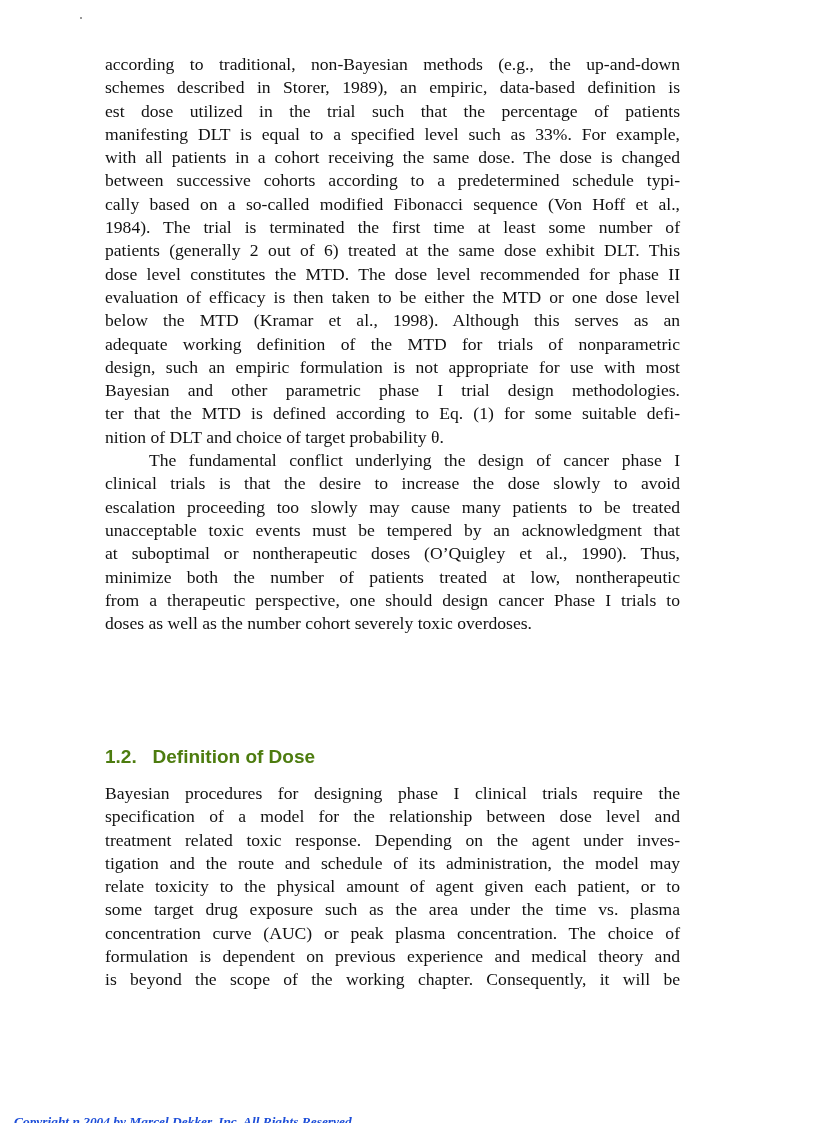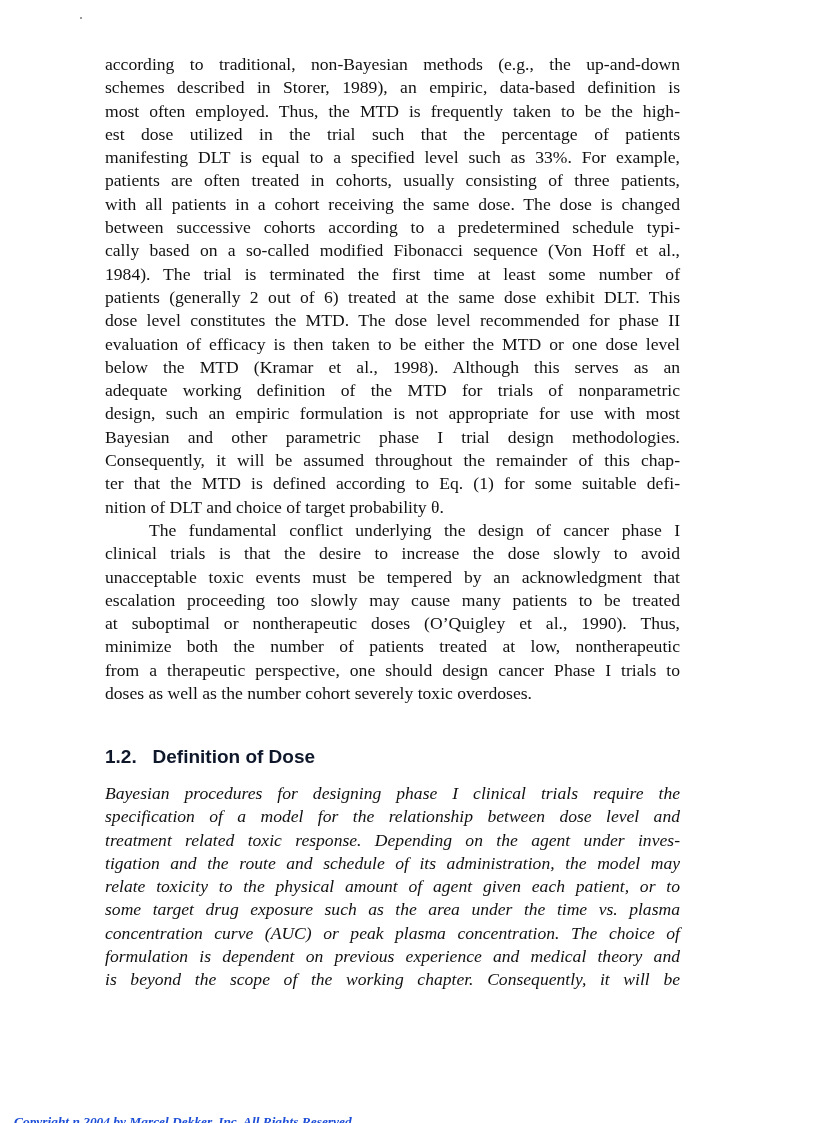--- a/index.html
+++ b/index.html
@@ -21,24 +21,24 @@
     .line.last { text-align-last: left; }
     .indent { text-indent: 44px; }
     #block1 { top: 36px; }
     #heading {
       position: absolute;
       left: 105px;
       top: 729px;
       font-family: "Liberation Sans", "DejaVu Sans", sans-serif;
       font-weight: bold;
       font-size: 19px;
-      color: #0f172a;
+      color: #4d7c0f;
       white-space: pre;
     }
-    #block2 { top: 765px; font-style: italic; }
+    #block2 { top: 765px; }
     #footer {
       position: absolute;
       left: 14px;
       top: 1097px;
       font-family: "Liberation Serif", "DejaVu Serif", serif;
       font-weight: bold;
       font-style: italic;
       font-size: 13.4px;
       color: #1d4ed8;
     }
@@ -49,44 +49,41 @@
 </head>
 <body>
 
 <div class="page">
   <div class="dot-mark"></div>
 
   <div class="text-block" id="block1">
     <p>
       <span class="line">according to traditional, non-Bayesian methods (e.g., the up-and-down</span>
       <span class="line">schemes described in Storer, 1989), an empiric, data-based definition is</span>
-      <span class="line">most often employed. Thus, the MTD is frequently taken to be the high-</span>
       <span class="line">est dose utilized in the trial such that the percentage of patients</span>
       <span class="line">manifesting DLT is equal to a specified level such as 33%. For example,</span>
-      <span class="line">patients are often treated in cohorts, usually consisting of three patients,</span>
       <span class="line">with all patients in a cohort receiving the same dose. The dose is changed</span>
       <span class="line">between successive cohorts according to a predetermined schedule typi-</span>
       <span class="line">cally based on a so-called modified Fibonacci sequence (Von Hoff et al.,</span>
       <span class="line">1984). The trial is terminated the first time at least some number of</span>
       <span class="line">patients (generally 2 out of 6) treated at the same dose exhibit DLT. This</span>
       <span class="line">dose level constitutes the MTD. The dose level recommended for phase II</span>
       <span class="line">evaluation of efficacy is then taken to be either the MTD or one dose level</span>
       <span class="line">below the MTD (Kramar et al., 1998). Although this serves as an</span>
       <span class="line">adequate working definition of the MTD for trials of nonparametric</span>
       <span class="line">design, such an empiric formulation is not appropriate for use with most</span>
       <span class="line">Bayesian and other parametric phase I trial design methodologies.</span>
-      <span class="line">Consequently, it will be assumed throughout the remainder of this chap-</span>
       <span class="line">ter that the MTD is defined according to Eq. (1) for some suitable defi-</span>
       <span class="line last">nition of DLT and choice of target probability θ.</span>
     </p>
     <p>
       <span class="line indent">The fundamental conflict underlying the design of cancer phase I</span>
       <span class="line">clinical trials is that the desire to increase the dose slowly to avoid</span>
+      <span class="line">escalation proceeding too slowly may cause many patients to be treated</span>
       <span class="line">unacceptable toxic events must be tempered by an acknowledgment that</span>
-      <span class="line">escalation proceeding too slowly may cause many patients to be treated</span>
       <span class="line">at suboptimal or nontherapeutic doses (O’Quigley et al., 1990). Thus,</span>
       <span class="line">minimize both the number of patients treated at low, nontherapeutic</span>
       <span class="line">from a therapeutic perspective, one should design cancer Phase I trials to</span>
       <span class="line last">doses as well as the number cohort severely toxic overdoses.</span>
     </p>
   </div>
 
   <div id="heading">1.2.   Definition of Dose</div>
 
   <div class="text-block" id="block2">

